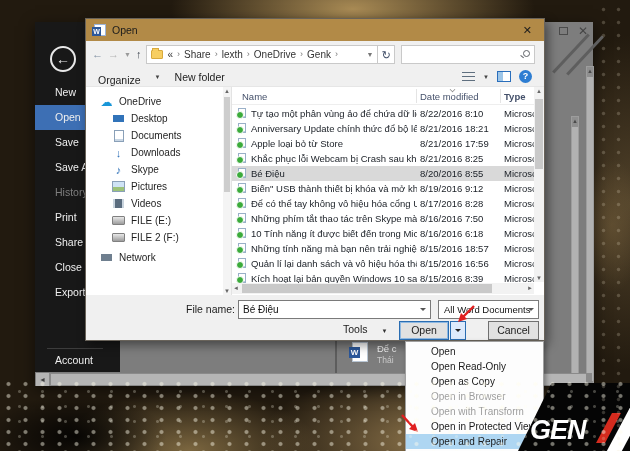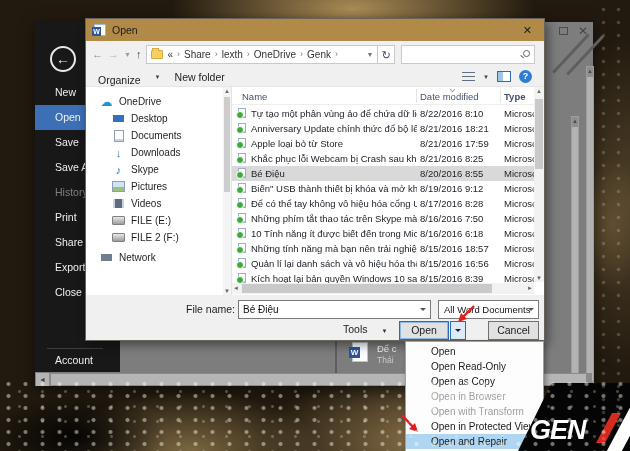--- a/index.html
+++ b/index.html
@@ -246,23 +246,23 @@
           <div class="bs-item"><span>Save</span></div>
 
           <div class="bs-item"><span>Save As</span></div>
 
           <div class="bs-item disabled"><span>History</span></div>
 
           <div class="bs-item"><span>Print</span></div>
 
           <div class="bs-item"><span>Share</span></div>
 
+          <div class="bs-item"><span>Close</span></div>
+
           <div class="bs-item"><span>Export</span></div>
-
-          <div class="bs-item"><span>Close</span></div>
         </div>
       <div class="bs-sep"></div>
       <div class="bs-account">Account</div>
     </div>
   </div>
 
   <div class="dlg">
     <div class="dlg-title">
       <span class="w-icon"></span>
       <span class="txt">Open</span>

